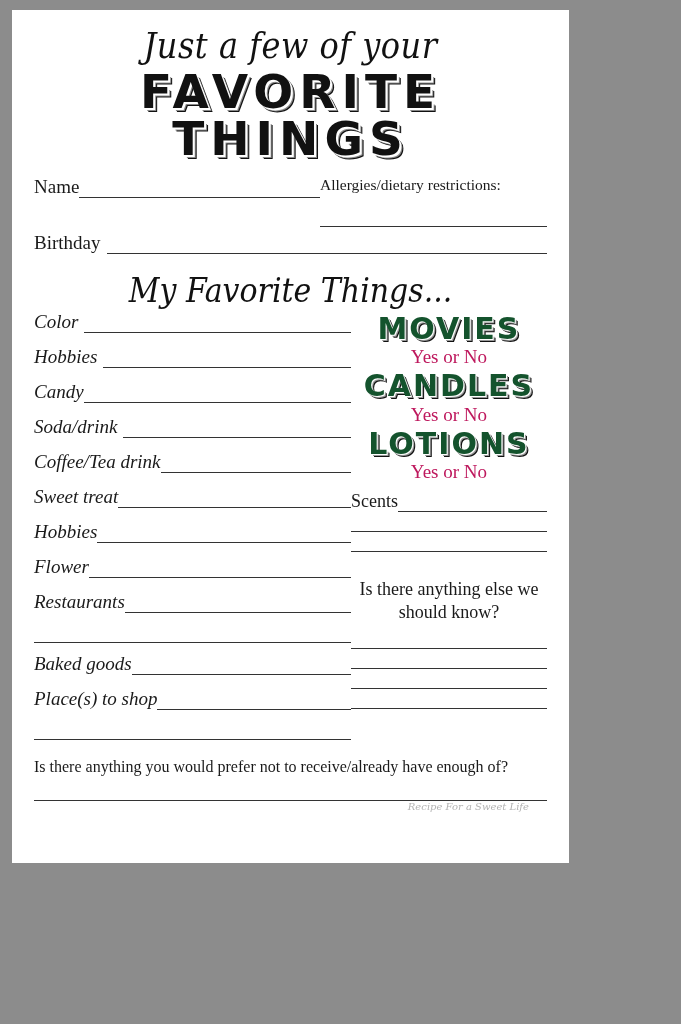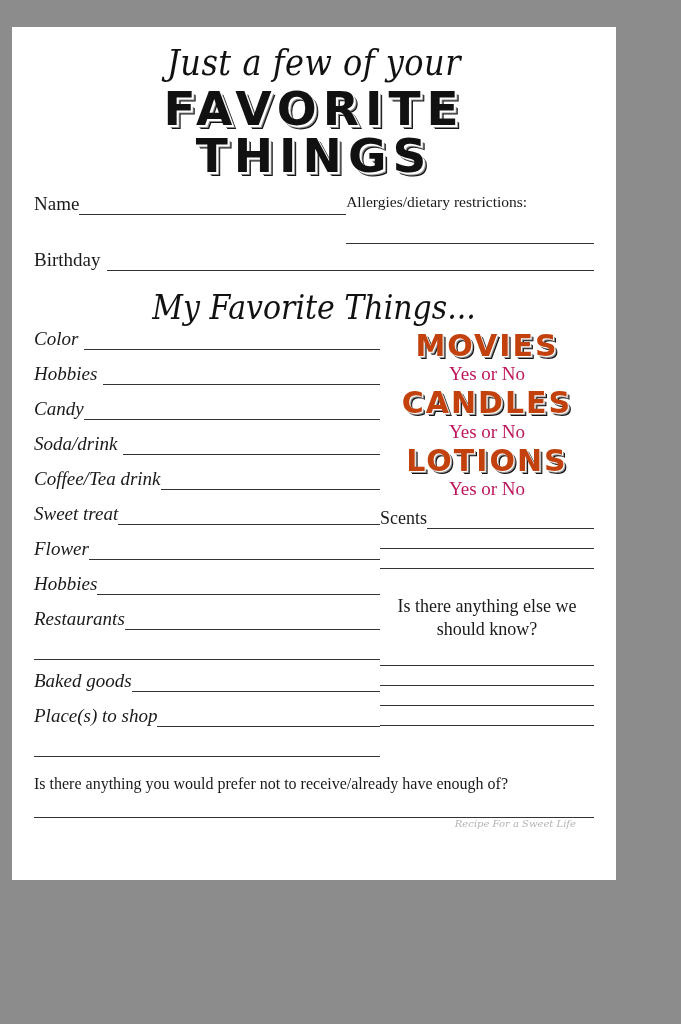--- a/index.html
+++ b/index.html
@@ -7,22 +7,22 @@
     padding: 0;
     background: #8c8c8c;
     width: 681px;
     height: 1024px;
     overflow: hidden;
     font-family: "Liberation Serif", serif;
   }
   #page {
     position: absolute;
     left: 12px;
-    top: 27px;
-    width: 604px;
+    top: 10px;
+    width: 557px;
     height: 853px;
     background: #ffffff;
     box-sizing: border-box;
     padding: 14px 22px 10px 22px;
     overflow: hidden;
   }
 
   
   .script-head {
     text-align: center;
@@ -103,21 +103,21 @@
   .col-right { width: 232px; text-align: center; }
 
   .col-left .field { margin-bottom: 13px; font-size: 19px; font-style: italic; }
 
   
   .shadow-word {
     font-family: "DejaVu Sans", sans-serif;
     font-weight: bold;
     font-size: 30px;
     letter-spacing: 2px;
-    color: #c2410c;
+    color: #14532d;
     line-height: 1.05;
     margin: 2px 0 0 0;
     text-shadow: 1px 1px 0 #fff, 2px 2px 0 #999, 3px 3px 0 #111;
   }
   .yesno {
     font-size: 19px;
     color: #be185d;
     margin: 2px 0 2px 0;
   }
   .scents-row {
@@ -223,26 +223,26 @@
         <span class="lbl">Coffee/Tea drink</span>
         <span class="rule"></span>
       </div>
 
       <div class="field">
         <span class="lbl">Sweet treat</span>
         <span class="rule"></span>
       </div>
 
       <div class="field">
+        <span class="lbl">Hobbies</span>
+        <span class="rule"></span>
+      </div>
+
+      <div class="field">
         <span class="lbl">Flower</span>
-        <span class="rule"></span>
-      </div>
-
-      <div class="field">
-        <span class="lbl">Hobbies</span>
         <span class="rule"></span>
       </div>
 
       <div class="field">
         <span class="lbl">Restaurants</span>
         <span class="rule"></span>
       </div>
       <div class="rule-only"></div>
 
       <div class="field">

